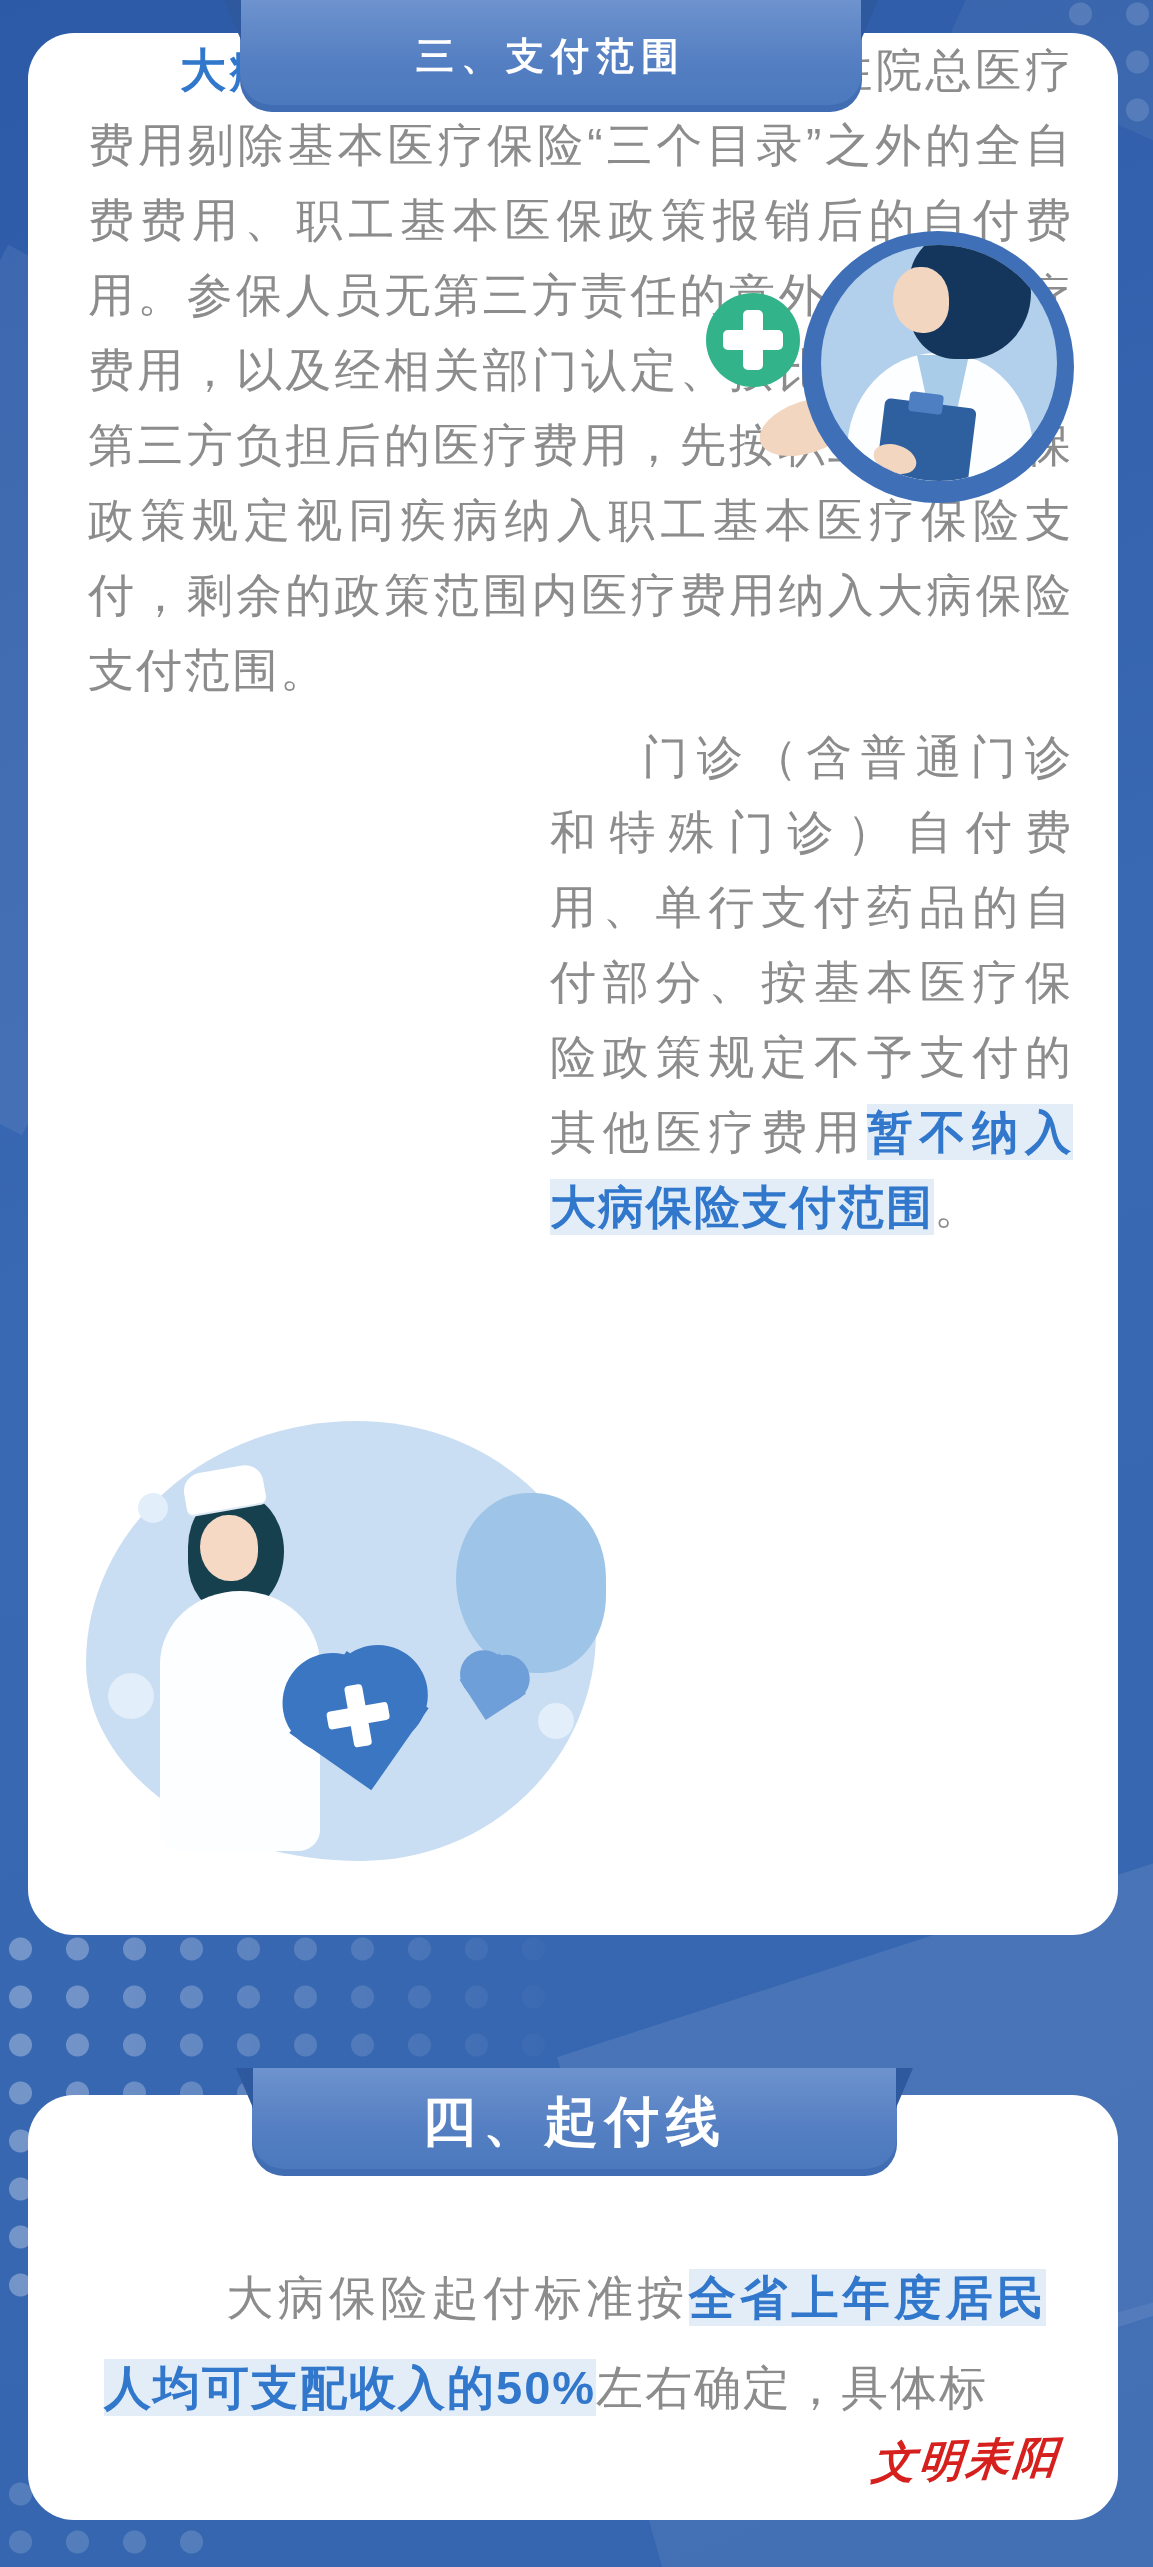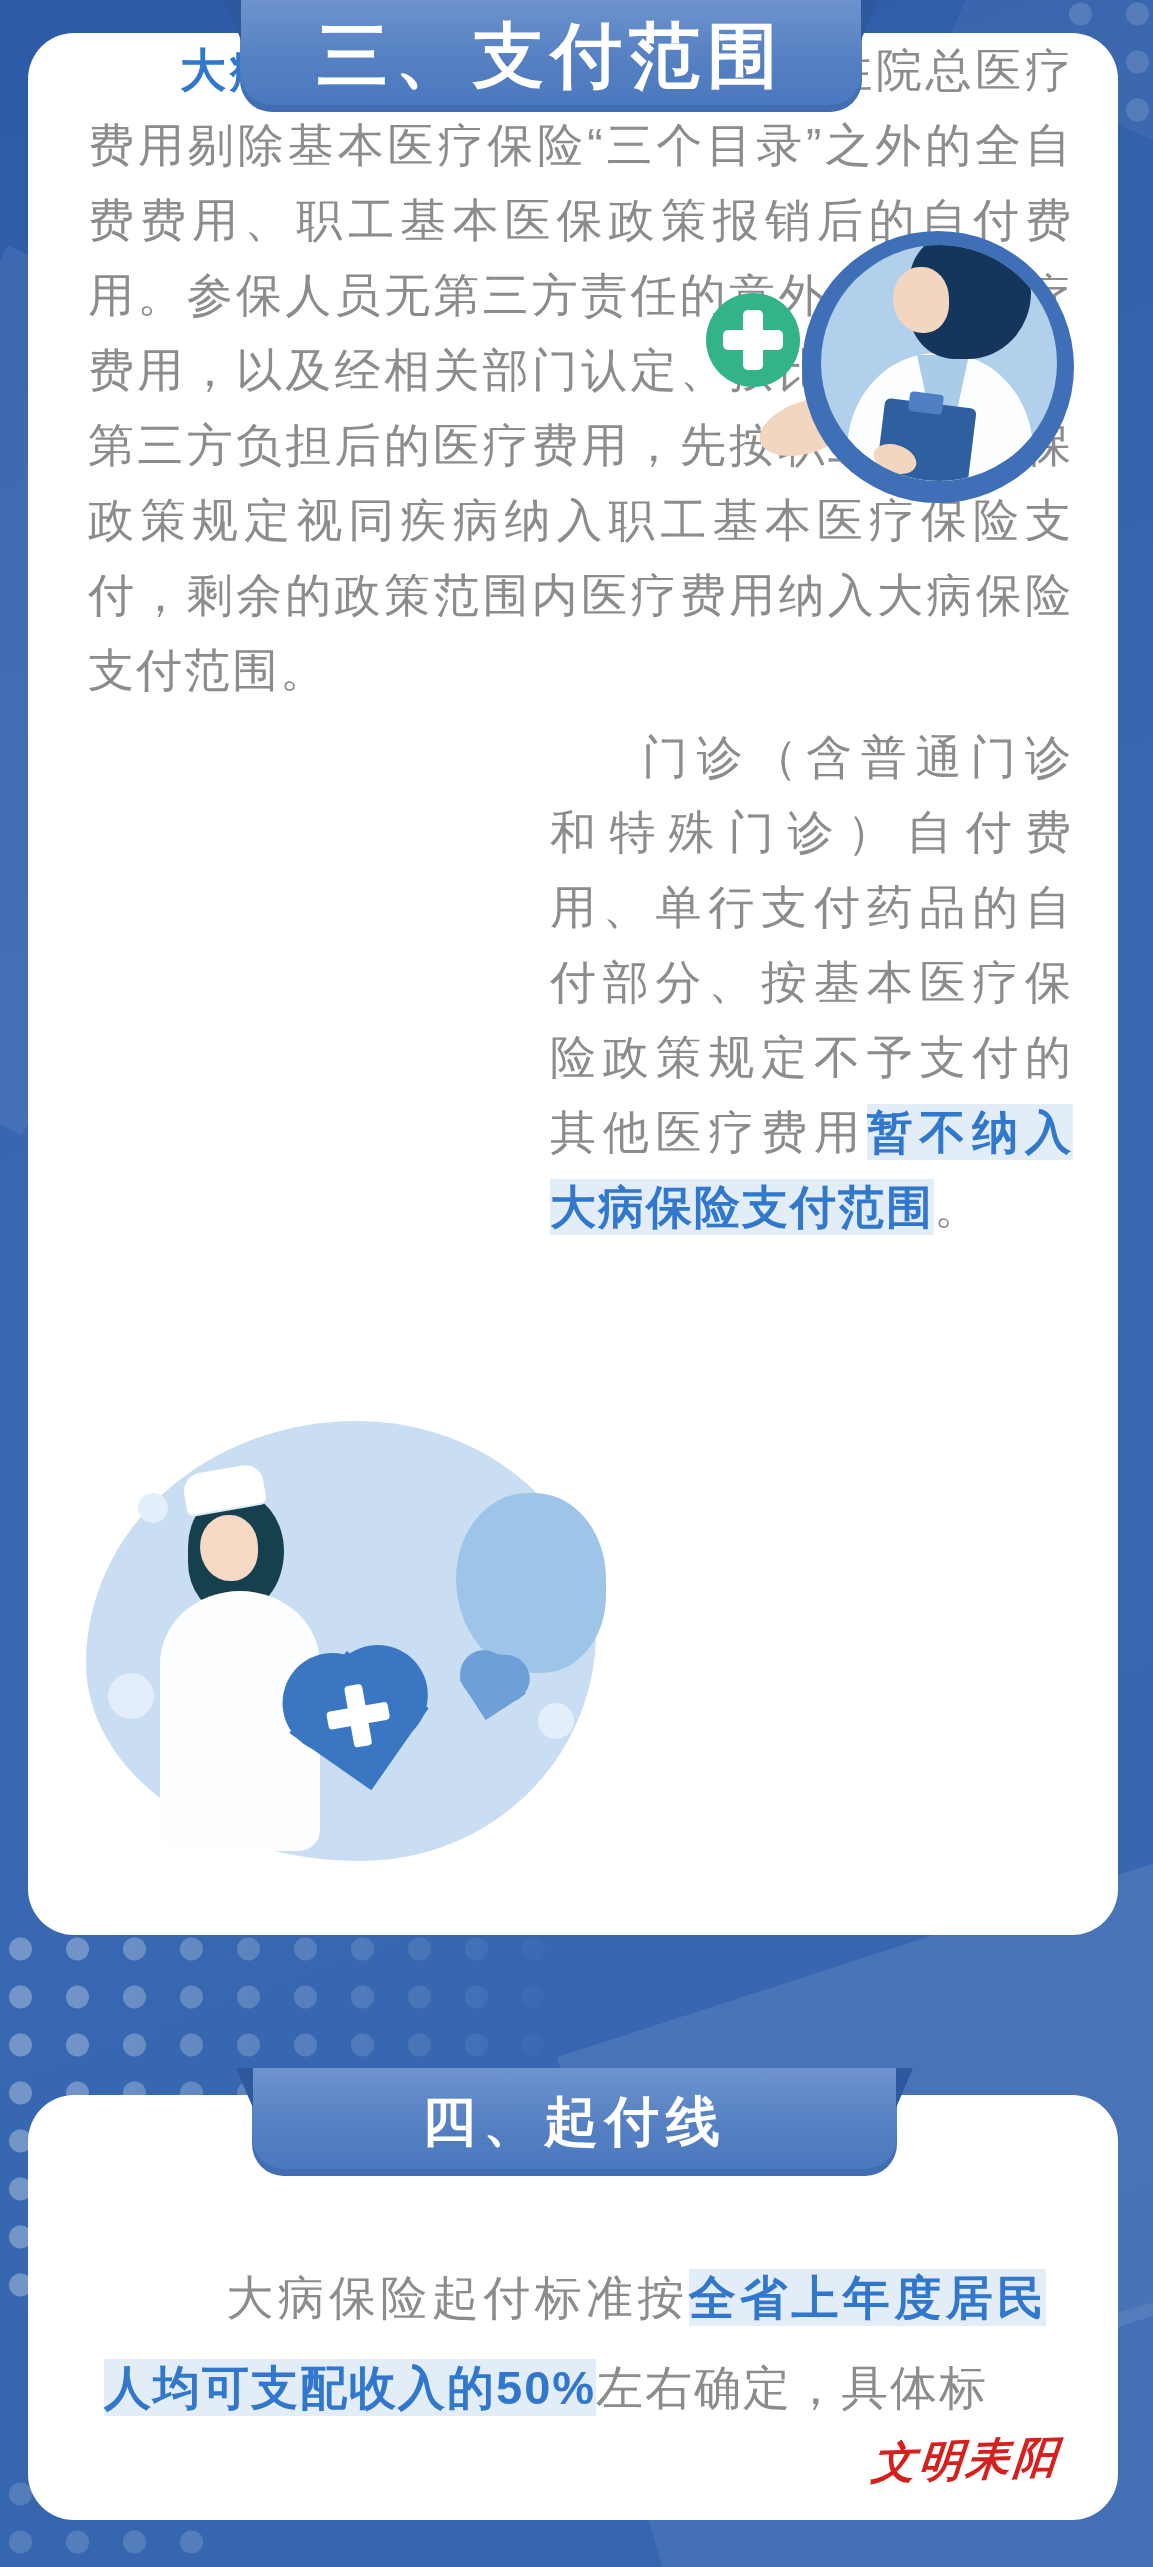--- a/index.html
+++ b/index.html
@@ -32,21 +32,21 @@
   .ribbon{position:absolute;z-index:3;display:flex;align-items:center;justify-content:center;
     background:linear-gradient(180deg,#6e93ce 0%,#547fc2 55%,#4a78bd 100%);
     border-radius:0 0 32px 32px;
     box-shadow:inset 0 -7px 0 rgba(28,70,140,0.22);}
   .ribbon::before,.ribbon::after{content:"";position:absolute;top:0;width:17px;height:40px;background:#2e599e;}
   .ribbon::before{left:-16px;clip-path:polygon(0 0,100% 0,100% 100%);}
   .ribbon::after{right:-16px;clip-path:polygon(0 0,100% 0,0 100%);}
   .ribbon1{left:240px;top:0;width:622px;height:112px;}
   .ribbon2{left:252px;top:2068px;width:645px;height:108px;}
   .ribbon-title{color:#ffffff;font-weight:900;letter-spacing:7px;white-space:nowrap;}
-  .ribbon1 .ribbon-title{font-size:71px;}
+  .ribbon1 .ribbon-title{font-size:38px;}
   .ribbon2 .ribbon-title{font-size:54px;}
 
   
   .c-inner{position:absolute;left:60px;right:45px;top:0;}
   .para{font-size:46px;line-height:75px;letter-spacing:2px;color:#8c8c8c;
         text-align:justify;text-indent:2em;margin:0;}
   .para1{margin:133px 430px 0 0;}
   .para2{margin-top:0;}
   .para3{margin:12px 0 0 462px;}
   .blue{color:#3177cb;font-weight:700;background:#e3edf8;padding:2px 0;

